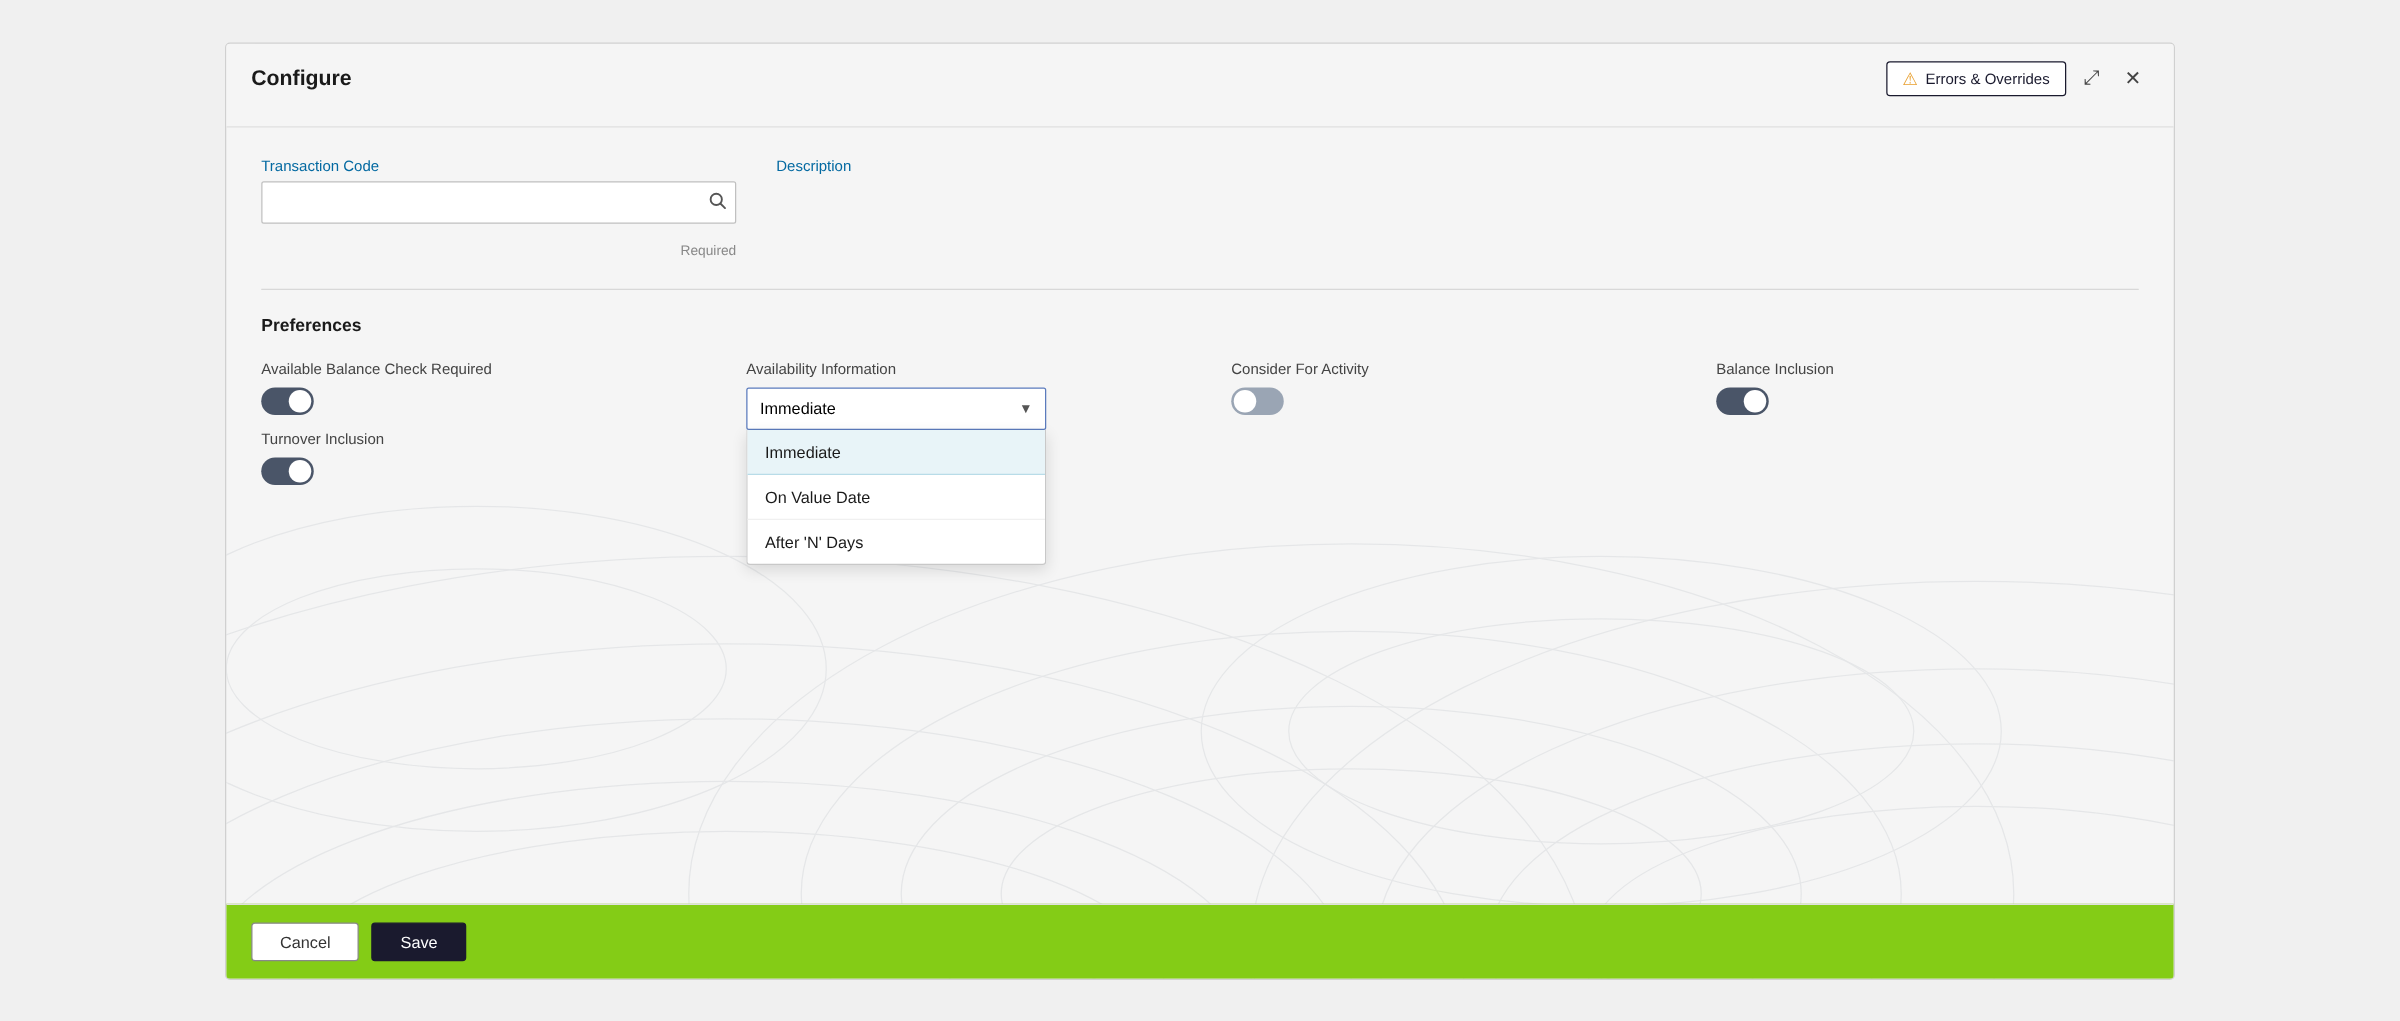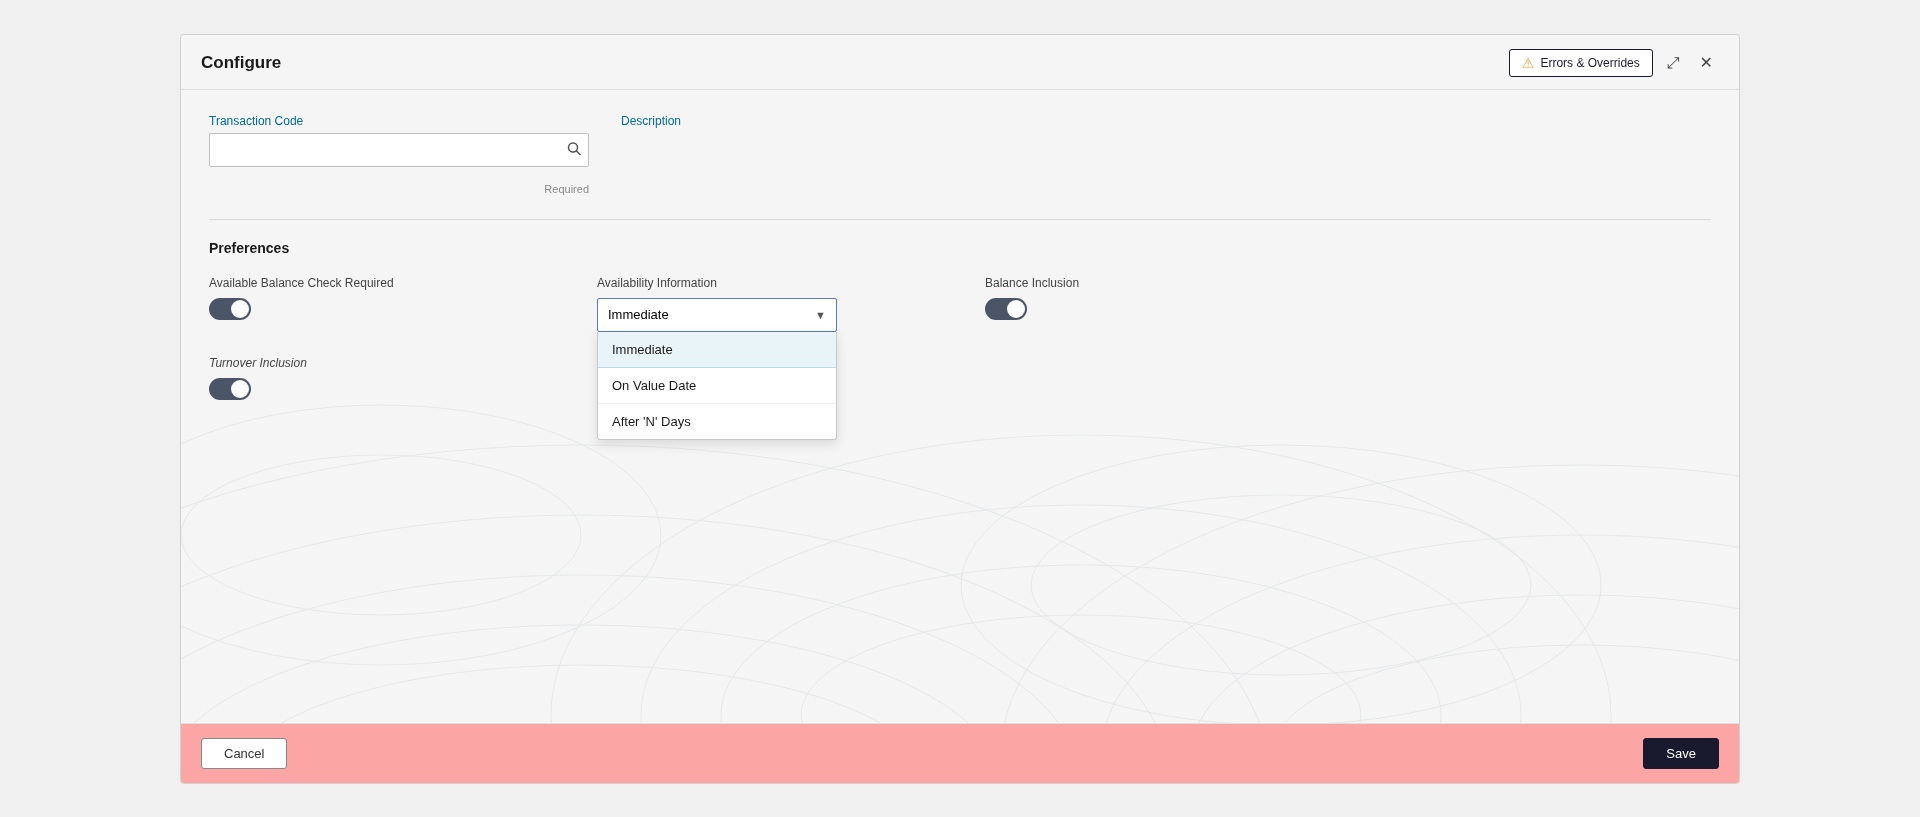--- a/index.html
+++ b/index.html
@@ -23,21 +23,21 @@
       position: relative;
       overflow: hidden;
       display: flex;
       flex-direction: column;
     }
 
     .modal-header {
       display: flex;
       align-items: center;
       justify-content: space-between;
-      padding: 14px 20px 12px 20px;
+      padding: 14px 20px 24px 20px;
       border-bottom: 1px solid #e0e0e0;
       background: #f5f5f5;
       position: relative;
       z-index: 10;
     }
 
     .modal-title {
       font-size: 17px;
       font-weight: 600;
       color: #1a1a1a;
@@ -234,33 +234,31 @@
     .dropdown-item.selected {
       background: #e8f4f8;
       border-bottom: 1px solid #b8dce8;
     }
 
     
     .prefs-row2 {
       display: grid;
       grid-template-columns: 380px 1fr;
       gap: 24px;
-      margin-top: 24px;
-      font-style: italic;
     }
 
     
     .modal-footer {
       display: flex;
       align-items: center;
-      justify-content: space-between;
+      justify-content: flex-start;
       gap: 10px;
       padding: 14px 20px;
       border-top: 1px solid #e0e0e0;
-      background: #fca5a5;
+      background: #84cc16;
       position: relative;
       z-index: 10;
     }
 
     .btn-cancel {
       padding: 7px 22px;
       background: white;
       border: 1.5px solid #888;
       border-radius: 3px;
       font-size: 13px;
@@ -380,20 +378,26 @@
           </div>
 
           <div class="dropdown-menu">
             <div class="dropdown-item selected">Immediate</div>
             <div class="dropdown-item">On Value Date</div>
             <div class="dropdown-item">After 'N' Days</div>
           </div>
         </div>
       </div>
 
+      <div class="pref-item">
+        <div class="pref-label">Consider For Activity</div>
+        <button class="toggle-switch off">
+          <div class="toggle-knob"></div>
+        </button>
+      </div>
 
       <div class="pref-item">
         <div class="pref-label">Balance Inclusion</div>
         <button class="toggle-switch on">
           <div class="toggle-knob"></div>
         </button>
       </div>
 
     </div>
 

